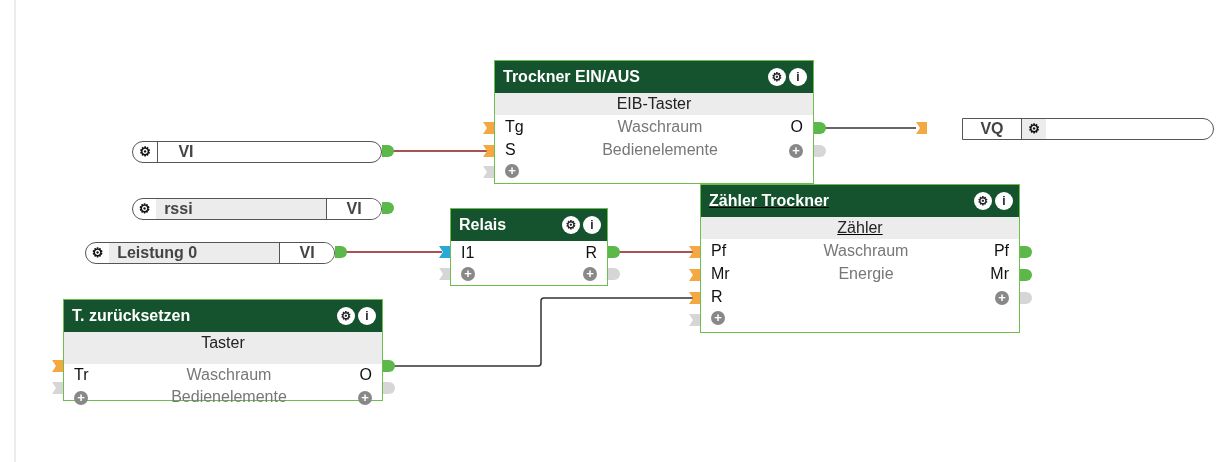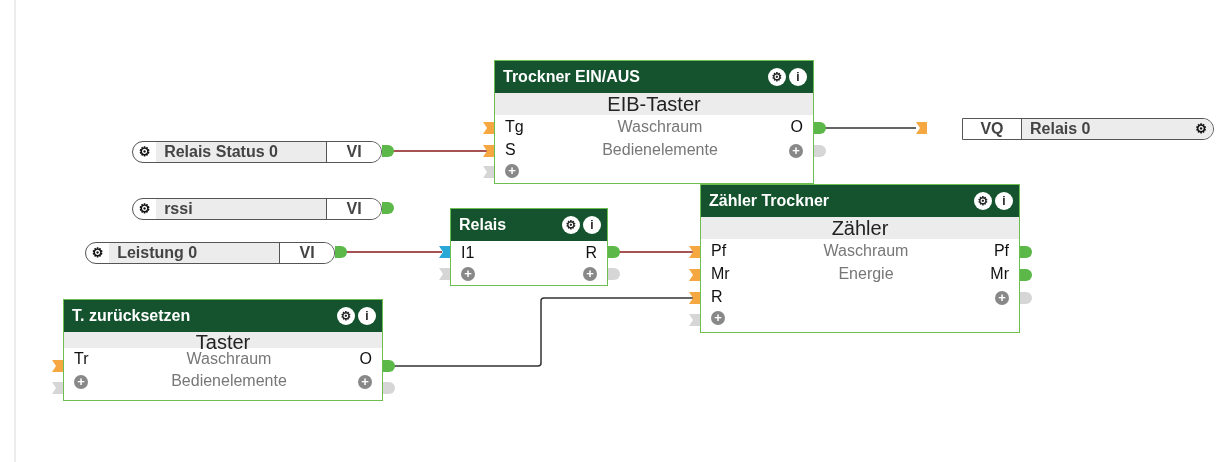--- a/index.html
+++ b/index.html
@@ -3,21 +3,21 @@
 <meta charset="utf-8">
 <style>
   html,body{margin:0;padding:0;}
   body{width:1219px;height:462px;background:#fff;position:relative;overflow:hidden;font-family:"Liberation Sans",sans-serif;}
   .leftline{position:absolute;left:14px;top:0;width:2px;height:462px;background:#ececec;}
   svg.wires{position:absolute;left:0;top:0;width:1219px;height:462px;}
   .block{position:absolute;background:#fff;border:1px solid #6cbf4f;box-sizing:border-box;}
   .block .hdr{height:32px;background:#14532d;color:#fff;font-weight:bold;font-size:16px;line-height:32px;padding-left:8px;position:relative;}
   .block .hdr .icons{position:absolute;right:6px;top:7px;display:flex;gap:3px;}
   .ic{width:18px;height:18px;border-radius:50%;background:#fff;color:#222;font-size:12px;font-weight:bold;line-height:18px;text-align:center;}
-  .block .type{height:22px;background:#ececec;text-align:center;font-size:20px;color:#222;line-height:22px;}
+  .block .type{height:22px;background:#ececec;text-align:center;font-size:16px;color:#222;line-height:22px;}
   .row{position:relative;height:23px;font-size:16px;line-height:23px;}
   .row .l{position:absolute;left:10px;color:#111;}
   .row .c{position:absolute;left:12px;right:0;text-align:center;color:#777;}
   .row .r{position:absolute;right:10px;color:#111;}
   .plus{display:inline-block;width:14px;height:14px;border-radius:50%;background:#888;color:#fff;font-size:13px;line-height:14px;text-align:center;font-weight:bold;vertical-align:middle;}
   .io{position:absolute;height:22px;border:1.5px solid #555;border-radius:11px;box-sizing:border-box;background:#fff;display:flex;align-items:stretch;font-weight:bold;font-size:16px;color:#444;overflow:hidden;}
   .io .gear{width:24px;text-align:center;line-height:20px;font-size:13px;color:#111;}
   .io .name{background:#ececec;padding-left:8px;line-height:20px;}
   .io .vi{border-left:1.5px solid #555;text-align:center;line-height:20px;background:#fff;}
 </style>
@@ -29,21 +29,20 @@
 <svg class="wires">
   <path d="M392 151 H488" stroke="#8b1a1a" stroke-width="1.5" fill="none"></path>
   <path d="M345 252 H442" stroke="#8b1a1a" stroke-width="1.5" fill="none"></path>
   <path d="M618 252 H694" stroke="#8b1a1a" stroke-width="1.5" fill="none"></path>
   <path d="M822 128 H916" stroke="#333" stroke-width="1.5" fill="none"></path>
   <path d="M392 366 H538 Q541 366 541 363 V301 Q541 298 544 298 H694" stroke="#333" stroke-width="1.5" fill="none"></path>
 </svg>
 
 <div class="io" style="left:132px;top:141px;width:250px;">
   <span class="gear">⚙</span>
-  <span class="name" style="width:168px;">Relais Status 0</span>
   <span class="vi" style="width:56px;">VI</span>
 </div>
 <div class="io" style="left:132px;top:198px;width:250px;">
   <span class="gear">⚙</span>
   <span class="name" style="width:168px;">rssi</span>
   <span class="vi" style="width:56px;">VI</span>
 </div>
 <div class="io" style="left:85px;top:242px;width:250px;">
   <span class="gear">⚙</span>
   <span class="name" style="width:168px;">Leistung 0</span>
@@ -54,21 +53,20 @@
   </svg>
 <svg style="position:absolute;left:382px;top:202px" width="12" height="12">
     <path d="M0 0 H6 A6 6 0 0 1 6 12 H0 Z" fill="#5cb848"></path>
   </svg>
 <svg style="position:absolute;left:335px;top:246px" width="12" height="12">
     <path d="M0 0 H6 A6 6 0 0 1 6 12 H0 Z" fill="#5cb848"></path>
   </svg>
 
 <div class="io" style="left:962px;top:118px;width:252px;border-radius:0 11px 11px 0;">
   <span class="vi" style="width:58px;border-left:none;border-right:1.5px solid #555;">VQ</span>
-  <span class="name" style="flex:1;">Relais 0</span>
   <span class="gear" style="background:#ececec;">⚙</span>
 </div>
 <svg style="position:absolute;left:916px;top:122px" width="11" height="12">
     <path d="M0 0 H11 V12 H0 L4 6 Z" fill="#f5a742"></path>
   </svg>
 
 <div class="block" style="left:494px;top:60px;width:320px;height:124px;">
   <div class="hdr"><span>Trockner EIN/AUS</span>
     <span class="icons">
         <span class="ic">⚙</span>
@@ -126,21 +124,21 @@
 <svg style="position:absolute;left:439px;top:268px" width="11" height="12">
     <path d="M0 0 H11 V12 H0 L4 6 Z" fill="#d6d6d6"></path>
   </svg>
 <svg style="position:absolute;left:608px;top:246px" width="12" height="12">
     <path d="M0 0 H6 A6 6 0 0 1 6 12 H0 Z" fill="#5cb848"></path>
   </svg>
 <svg style="position:absolute;left:608px;top:268px" width="12" height="12">
     <path d="M0 0 H6 A6 6 0 0 1 6 12 H0 Z" fill="#d6d6d6"></path>
   </svg>
 
-<div class="block" style="left:700px;top:184px;width:320px;height:149px;">
+<div class="block" style="left:700px;top:184px;width:320px;height:149px;text-decoration:underline;">
   <div class="hdr"><span>Zähler Trockner</span>
     <span class="icons">
         <span class="ic">⚙</span>
         <span class="ic">i</span>
       </span></div>
   <div class="type">Zähler</div>
   <div class="row">
       <span class="l">Pf</span>
       <span class="c">Waschraum</span>
       <span class="r">Pf</span>
@@ -179,21 +177,21 @@
 <svg style="position:absolute;left:1020px;top:292px" width="12" height="12">
     <path d="M0 0 H6 A6 6 0 0 1 6 12 H0 Z" fill="#d6d6d6"></path>
   </svg>
 
 <div class="block" style="left:63px;top:299px;width:320px;height:102px;">
   <div class="hdr"><span>T. zurücksetzen</span>
     <span class="icons">
         <span class="ic">⚙</span>
         <span class="ic">i</span>
       </span></div>
-  <div class="type" style="height:16px;line-height:21px;">Taster</div>
+  <div class="type" style="height:32px;line-height:21px;">Taster</div>
   <div class="row" style="height:22px;line-height:22px;">
       <span class="l">Tr</span>
       <span class="c">Waschraum</span>
       <span class="r">O</span>
     </div>
   <div class="row" style="height:22px;line-height:22px;">
       <span class="l"><span class="plus">+</span></span>
       <span class="c">Bedienelemente</span>
       <span class="r"><span class="plus">+</span></span>
     </div>

